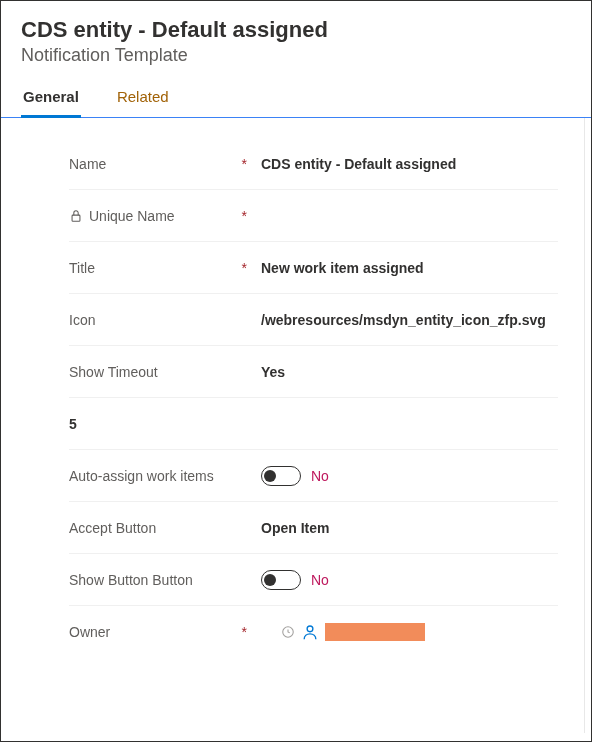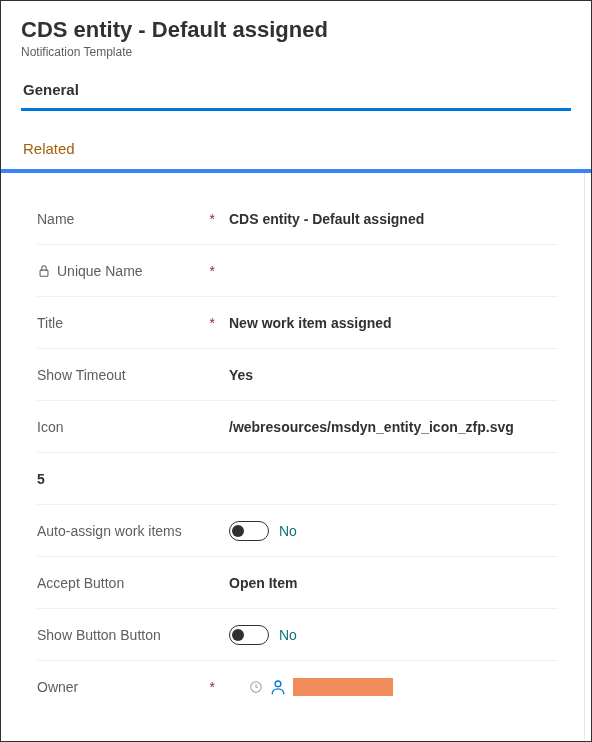--- a/index.html
+++ b/index.html
@@ -16,30 +16,29 @@
     .header {
       padding: 16px 20px 0 20px;
     }
     .page-title {
       font-size: 22px;
       font-weight: 600;
       color: #323130;
       margin-bottom: 2px;
     }
     .page-subtitle {
-      font-size: 12px;
+      font-size: 18px;
       color: #605e5c;
       margin-bottom: 14px;
     }
     .tabs {
       display: flex;
-      gap: 22px;
-      border-bottom: 4px solid #3b82f6;
+      gap: 34px;
+      border-bottom: 1px solid #3b82f6;
       padding: 0 20px;
-      flex-direction: column;
     }
     .tab {
       padding: 8px 2px 10px 2px;
       font-size: 15px;
       color: #a16207;
       cursor: pointer;
       border-bottom: 3px solid transparent;
       margin-bottom: -1px;
     }
     .tab.active {
@@ -53,20 +52,21 @@
       overflow: hidden;
       border-right: 1px solid #e8e8e8;
       margin-right: 6px;
     }
     .row {
       display: flex;
       align-items: center;
       min-height: 52px;
       border-bottom: 1px solid #f0f0f0;
       padding: 10px 0;
+      margin-left: 32px;
     }
     .row:last-child { border-bottom: none; gap: 20px; }
     .label-col {
       width: 192px;
       flex-shrink: 0;
       display: flex;
       align-items: center;
       color: #605e5c;
       font-size: 14px;
       position: relative;
@@ -112,21 +112,21 @@
       background: #fff;
     }
     .toggle .knob {
       width: 12px;
       height: 12px;
       background: #323130;
       border-radius: 50%;
     }
     .toggle-label {
       font-weight: 400;
-      color: #0f766e;
+      color: #be185d;
     }
     .owner-val {
       display: flex;
       align-items: center;
       gap: 6px;
     }
     .clock-icon {
       width: 14px; height: 14px;
       color: #a19f9d;
     }
@@ -181,33 +181,33 @@
       <span class="label-text">Title</span>
       <span class="req">*</span>
     </div>
     <div class="value-col">
         <span>New work item assigned</span>
       </div>
   </div>
 
   <div class="row">
     <div class="label-col">
+      <span class="label-text">Icon</span>
+    </div>
+    <div class="value-col">
+        <span>/webresources/msdyn_entity_icon_zfp.svg</span>
+      </div>
+  </div>
+
+  <div class="row">
+    <div class="label-col">
       <span class="label-text">Show Timeout</span>
     </div>
     <div class="value-col">
         <span>Yes</span>
-      </div>
-  </div>
-
-  <div class="row">
-    <div class="label-col">
-      <span class="label-text">Icon</span>
-    </div>
-    <div class="value-col">
-        <span>/webresources/msdyn_entity_icon_zfp.svg</span>
       </div>
   </div>
 
   <div class="row">
     <div class="value-col">
         <span>5</span>
       </div>
   </div>
 
   <div class="row">

